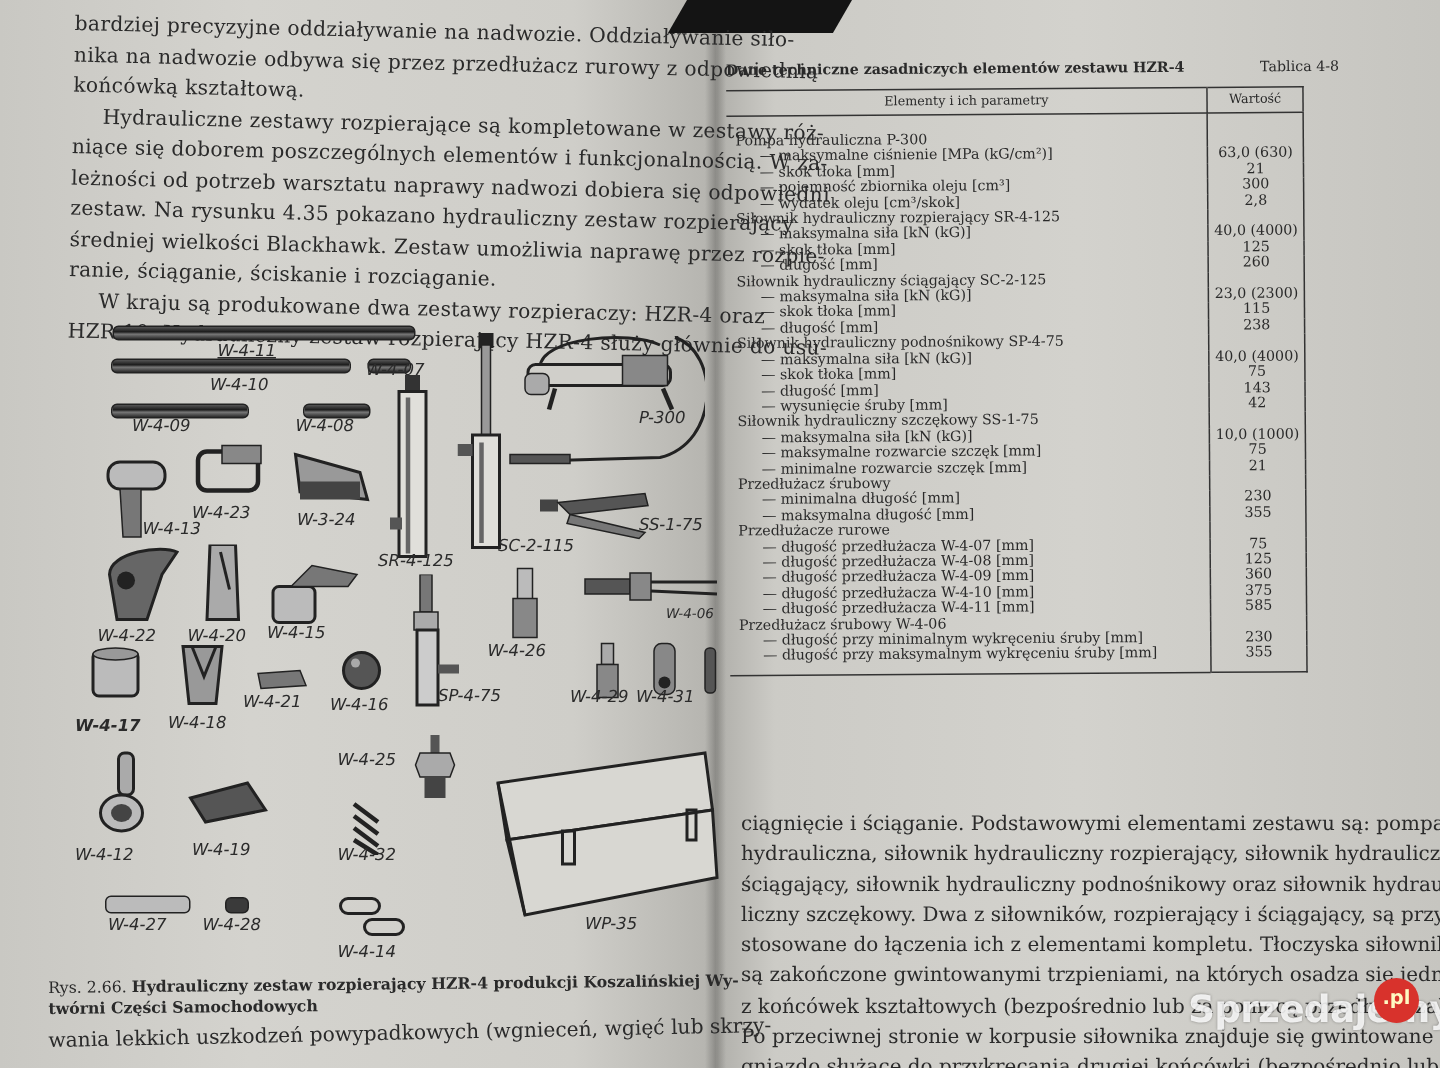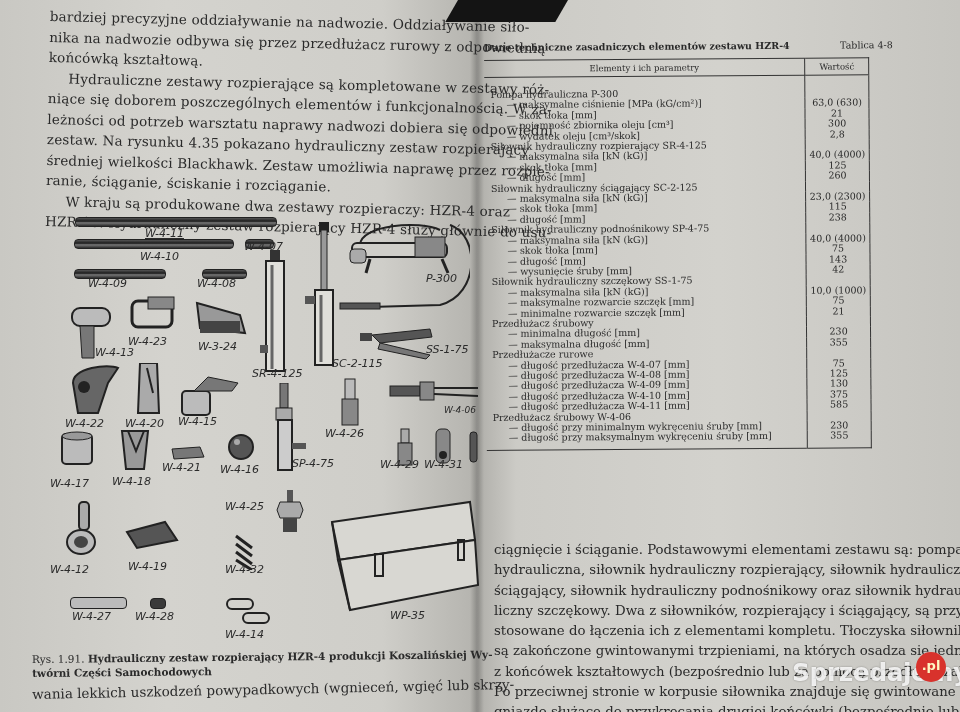--- a/index.html
+++ b/index.html
@@ -219,21 +219,21 @@
       <rect x="32" y="2" width="14" height="18" fill="#888" stroke="#222"></rect>
       <line x1="46" y1="8" x2="90" y2="8" stroke="#222" stroke-width="2"></line>
       <line x1="46" y1="14" x2="90" y2="16" stroke="#222" stroke-width="2"></line>
     </svg>
     <div class="lbl" style="left:404px;top:200px;font-size:9px;">W-4-06</div>
 
     <svg class="part" style="left:20px;top:225px;" width="36" height="36">
       <rect x="2" y="4" width="30" height="30" rx="4" fill="#bbb" stroke="#222" stroke-width="2"></rect>
       <ellipse cx="17" cy="6" rx="15" ry="4" fill="#999" stroke="#222"></ellipse>
     </svg>
-    <div class="lbl" style="left:10px;top:272px;">W-4-17</div>
+    <div class="lbl" style="left:10px;top:272px;font-weight:bold;">W-4-17</div>
     <svg class="part" style="left:78px;top:222px;" width="36" height="44">
       <path d="M4 4 L30 4 L26 42 L8 42 Z" fill="#999" stroke="#222" stroke-width="2"></path>
       <path d="M10 4 L18 24 L26 4" fill="none" stroke="#222" stroke-width="2"></path>
     </svg>
     <div class="lbl" style="left:72px;top:270px;">W-4-18</div>
     <svg class="part" style="left:130px;top:238px;" width="36" height="20">
       <path d="M2 6 L30 4 L34 14 L4 16 Z" fill="#777" stroke="#222"></path>
     </svg>
     <div class="lbl" style="left:122px;top:256px;">W-4-21</div>
     <svg class="part" style="left:187px;top:228px;" width="30" height="30">
@@ -290,21 +290,21 @@
     <div class="rod dark" style="left:110px;top:393px;width:14px;height:9px;"></div>
     <div class="lbl" style="left:95px;top:405px;">W-4-28</div>
     <svg class="part" style="left:185px;top:392px;" width="55" height="30">
       <rect x="2" y="2" width="26" height="10" rx="5" fill="none" stroke="#222" stroke-width="2"></rect>
       <rect x="18" y="16" width="26" height="10" rx="5" fill="none" stroke="#222" stroke-width="2"></rect>
     </svg>
     <div class="lbl" style="left:185px;top:423px;">W-4-14</div>
   </div>
 
   <div class="caption">
-    <div><span>Rys. 1.91.</span> <b>Hydrauliczny zestaw rozpierający HZR-4 produkcji Koszalińskiej Wy-</b></div>
+    <div><span>Rys. 2.66.</span> <b>Hydrauliczny zestaw rozpierający HZR-4 produkcji Koszalińskiej Wy-</b></div>
     <div><b>twórni Części Samochodowych</b></div>
   </div>
   <div class="left-bottom">wania lekkich uszkodzeń powypadkowych (wgnieceń, wgięć lub skrzy-</div>
 
   <div class="table-area">
     <div class="table-title">
       <span class="t1">Dane techniczne zasadniczych elementów zestawu HZR-4</span>
       <span class="t2">Tablica 4-8</span>
     </div>
     <table class="spec">
@@ -422,21 +422,21 @@
           <tr>
             <td class="sub">— długość przedłużacza W-4-07 [mm]</td>
             <td class="v">75</td>
           </tr>
           <tr>
             <td class="sub">— długość przedłużacza W-4-08 [mm]</td>
             <td class="v">125</td>
           </tr>
           <tr>
             <td class="sub">— długość przedłużacza W-4-09 [mm]</td>
-            <td class="v">130</td>
+            <td class="v">360</td>
           </tr>
           <tr>
             <td class="sub">— długość przedłużacza W-4-10 [mm]</td>
             <td class="v">375</td>
           </tr>
           <tr>
             <td class="sub">— długość przedłużacza W-4-11 [mm]</td>
             <td class="v">585</td>
           </tr>
           <tr>

